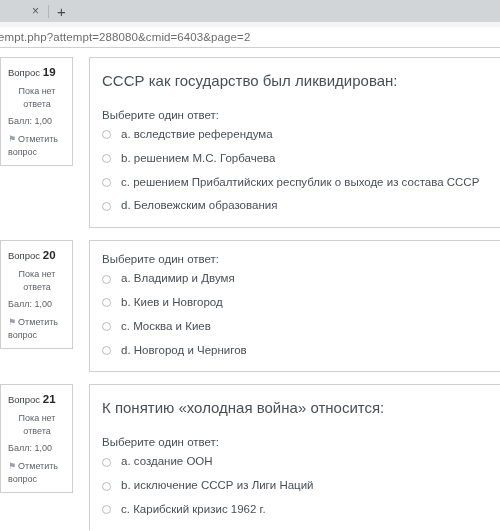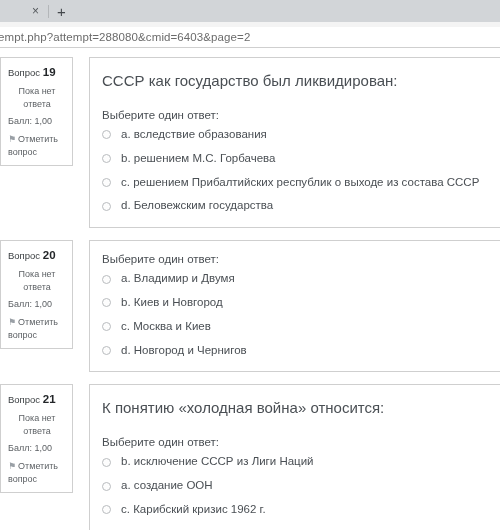--- a/index.html
+++ b/index.html
@@ -215,33 +215,33 @@
       <div class="q-info-flag">
         <span class="flag-glyph">⚑</span><span>Отметить вопрос</span>
       </div>
     </div>
     <div class="q-content">
       <div class="q-text">СССР как государство был ликвидирован:</div>
       <div class="q-prompt">Выберите один ответ:</div>
       <ul class="answers">
         <li class="answer-row">
           <span class="radio"></span>
-          <span class="answer-label">a. вследствие образования</span>
+          <span class="answer-label">a. вследствие референдума</span>
         </li>
         <li class="answer-row">
           <span class="radio"></span>
           <span class="answer-label">b. решением М.С. Горбачева</span>
         </li>
         <li class="answer-row">
           <span class="radio"></span>
           <span class="answer-label">c. решением Прибалтийских республик о выходе из состава СССР</span>
         </li>
         <li class="answer-row">
           <span class="radio"></span>
-          <span class="answer-label">d. Беловежским государства</span>
+          <span class="answer-label">d. Беловежским образования</span>
         </li>
       </ul>
     </div>
   </div>
 
   <div class="question-block">
     <div class="q-info">
       <div class="q-info-num">
         <span>Вопрос</span>
         <b>20</b>
@@ -286,27 +286,27 @@
       <div class="q-info-flag">
         <span class="flag-glyph">⚑</span><span>Отметить вопрос</span>
       </div>
     </div>
     <div class="q-content">
       <div class="q-text">К понятию «холодная война» относится:</div>
       <div class="q-prompt">Выберите один ответ:</div>
       <ul class="answers">
         <li class="answer-row">
           <span class="radio"></span>
+          <span class="answer-label">a. создание ООН</span>
+        </li>
+        <li class="answer-row">
+          <span class="radio"></span>
           <span class="answer-label">b. исключение СССР из Лиги Наций</span>
         </li>
         <li class="answer-row">
           <span class="radio"></span>
-          <span class="answer-label">a. создание ООН</span>
-        </li>
-        <li class="answer-row">
-          <span class="radio"></span>
           <span class="answer-label">c. Карибский кризис 1962 г.</span>
         </li>
       </ul>
     </div>
   </div>
 
 </div>
 
 </body></html>

